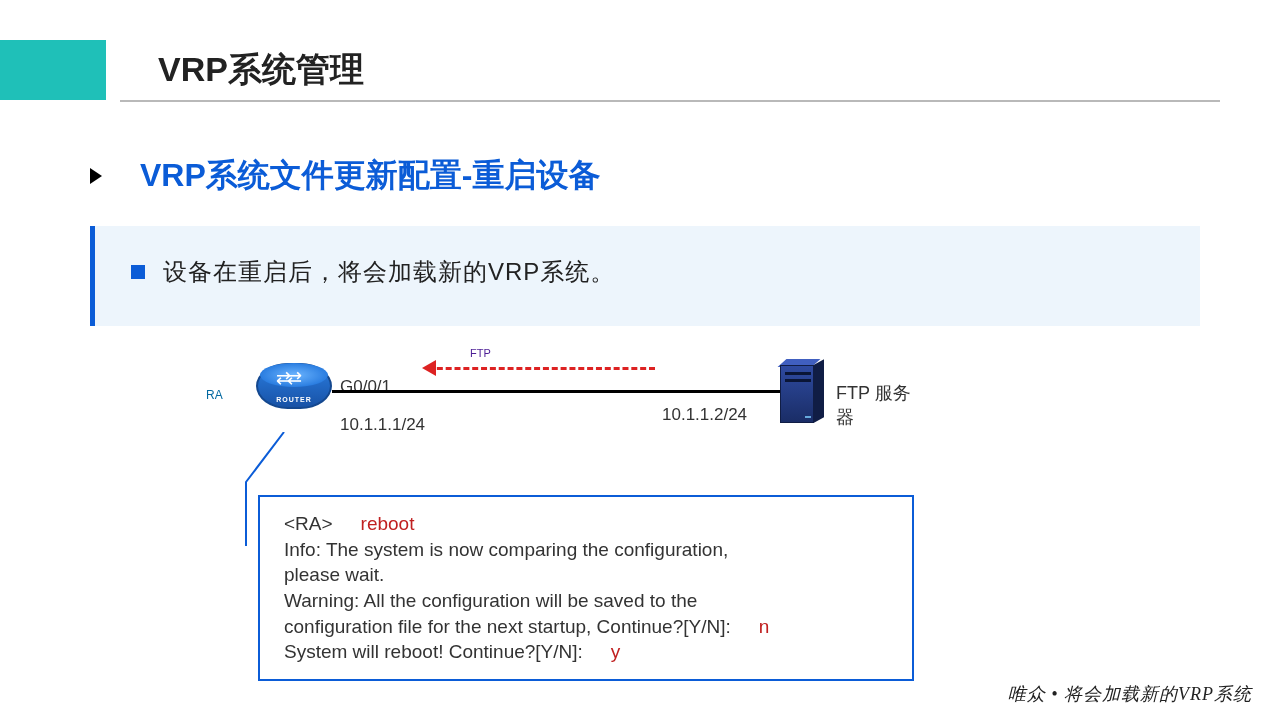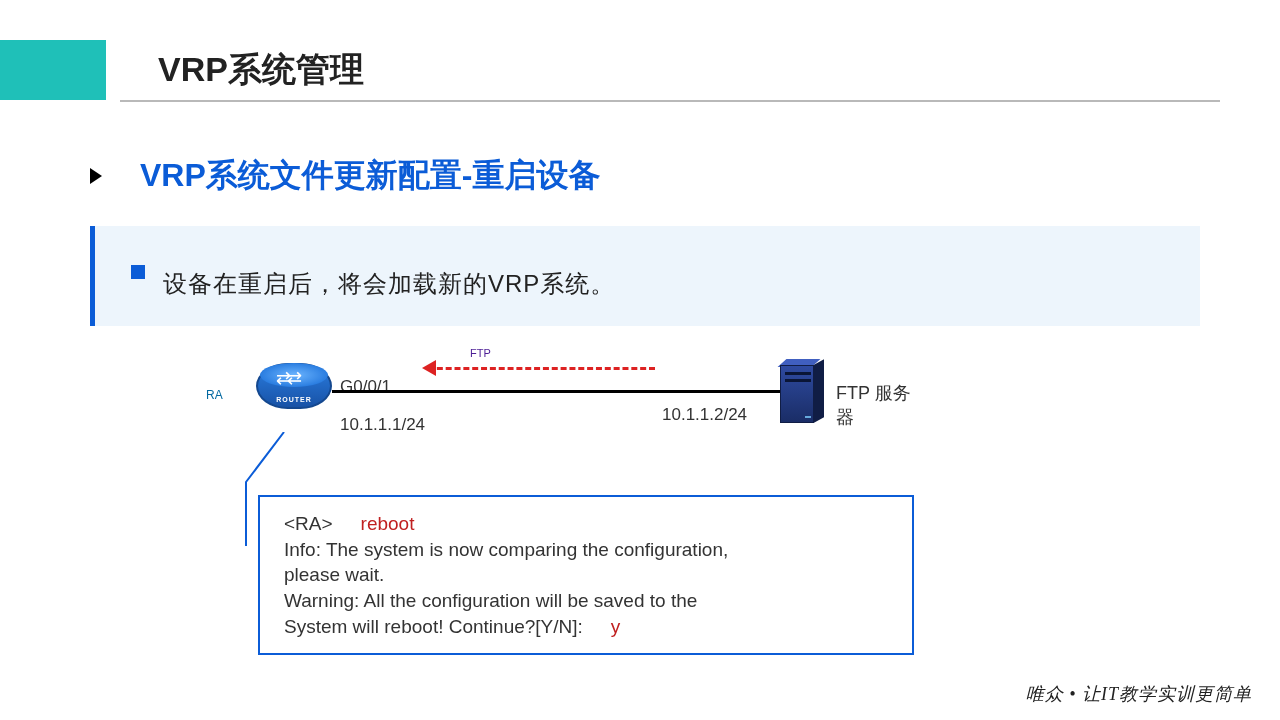--- a/index.html
+++ b/index.html
@@ -11,21 +11,21 @@
   .teal-block { position: absolute; left: 0; top: 0; width: 106px; height: 60px; background: #1fc0b8; }
   .title-text { position: absolute; left: 158px; top: 7px; font-size: 34px; font-weight: 700; color: #222; }
   .title-line { position: absolute; left: 120px; right: 60px; top: 60px; height: 2px; background: #b9b9b9; }
 
   .subtitle-row { position: absolute; left: 90px; top: 154px; display: flex; align-items: center; }
   .tri { width: 0; height: 0; border-left: 12px solid #000; border-top: 8px solid transparent; border-bottom: 8px solid transparent; margin-right: 18px; }
   .subtitle-text { font-size: 32px; font-weight: 700; color: #0b5cd7; margin-left: 20px; }
 
   .info-box { position: absolute; left: 90px; top: 226px; width: 1110px; height: 100px; background: #edf5fc; border-left: 5px solid #0b5cd7; padding: 30px 36px; display: flex; align-items: flex-start; }
   .info-square { width: 14px; height: 14px; background: #0b5cd7; margin-top: 9px; margin-right: 18px; flex-shrink: 0; }
-  .info-text { font-size: 24px; color: #222; letter-spacing: 1px; margin-top: 12px; }
+  .info-text { font-size: 24px; color: #222; letter-spacing: 1px; }
 
   
   .diagram { position: absolute; left: 206px; top: 345px; width: 720px; height: 120px; }
   .ra-label { position: absolute; left: 0; top: 43px; font-size: 12px; color: #0369a1; }
 
   .router { position: absolute; left: 50px; top: 18px; width: 76px; height: 70px; }
   .router-body { width: 76px; height: 46px; background: linear-gradient(#2a7de0, #1852a6); border-radius: 50% / 60%; position: relative; border: 2px solid #14488f; }
   .router-top { position: absolute; top: -2px; left: 2px; width: 68px; height: 24px; background: radial-gradient(ellipse at center, #6cb5ff 0%, #2a7de0 70%); border-radius: 50%; }
   .router-glyph { position: absolute; top: 2px; left: 18px; font-size: 18px; color: #fff; letter-spacing: -4px; }
   .router-band { position: absolute; bottom: 4px; left: 0; width: 100%; text-align: center; font-size: 7px; letter-spacing: 1px; color: #fff; font-weight: bold; }
@@ -122,19 +122,22 @@
   </div>
 
   <div class="term-box">
     <div class="term-line">
       <span>&lt;RA&gt;</span><span class="red">reboot</span>
     </div>
     <div class="term-line">Info: The system is now comparing the configuration,</div>
     <div class="term-line">please wait.</div>
     <div class="term-line">Warning: All the configuration will be saved to the</div>
     <div class="term-line">
+      <span>configuration file for the next startup, Continue?[Y/N]:</span><span class="red">n</span>
+    </div>
+    <div class="term-line">
       <span>System will reboot! Continue?[Y/N]:</span><span class="red">y</span>
     </div>
   </div>
 
-  <div class="footer-brand">唯众 • 让IT教学实训更简单</div>
+  <div class="footer-brand">唯众 • 将会加载新的VRP系统</div>
 
 </div>
 
 </body></html>

